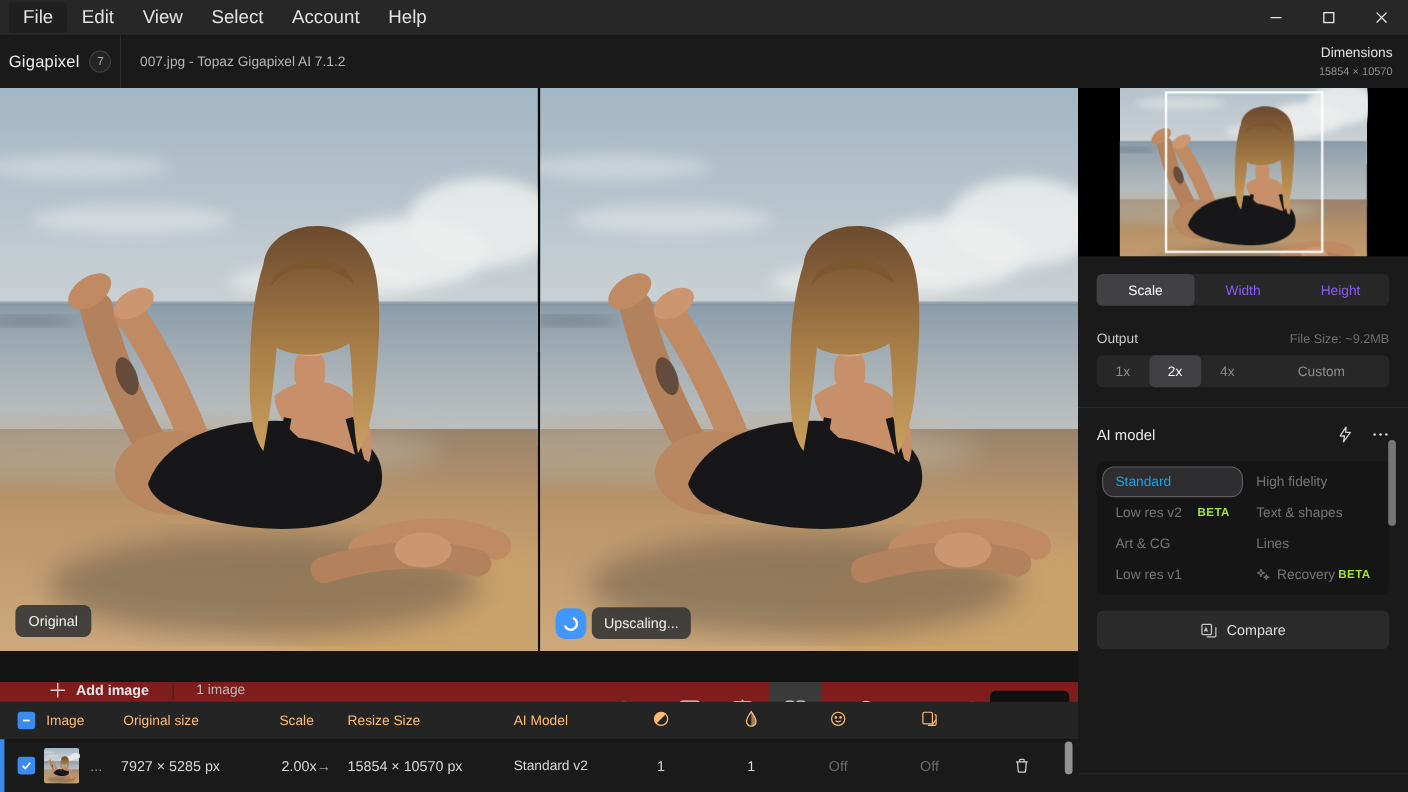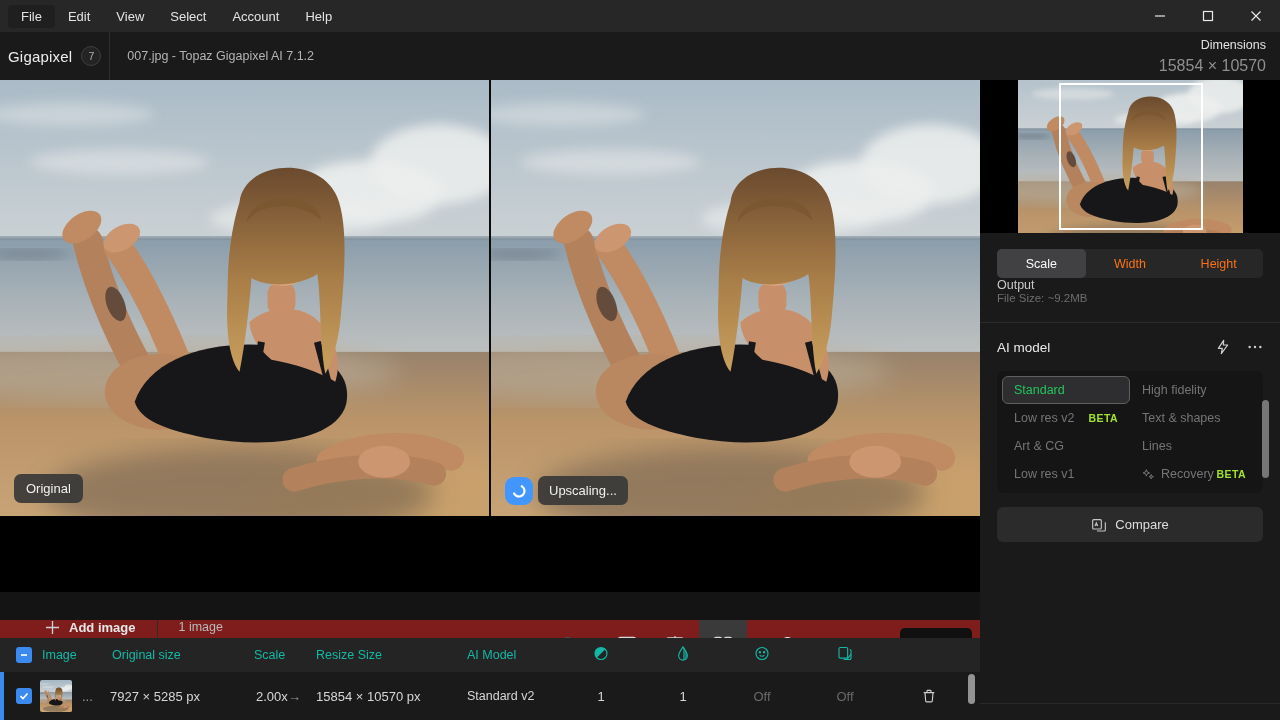--- a/index.html
+++ b/index.html
@@ -1,72 +1,72 @@
 <!DOCTYPE html>
 <html><head>
 <meta charset="utf-8">
 <style>
   * { margin:0; padding:0; box-sizing:border-box; }
   body { background:#000; font-family:"Liberation Sans","DejaVu Sans",sans-serif; }
   .app { position:relative; width:1280px; height:720px; overflow:hidden; background:#141414; color:#ddd; }
 
   
   .menubar { position:absolute; left:0; top:0; width:1280px; height:32px; background:#272727; display:flex; align-items:center; padding-left:8px; }
-  .menu-item { font-size:13px; color:#e3e3e3; padding:4px 13px; border-radius:4px; cursor:default; }
+  .menu-item { font-size:17px; color:#e3e3e3; padding:4px 13px; border-radius:4px; cursor:default; }
   .menu-item.first { background:#1f1f1f; }
   .win-controls { margin-left:auto; display:flex; height:32px; }
   .win-btn { width:48px; height:32px; display:flex; align-items:center; justify-content:center; color:#e8e8e8; }
 
   
   .header { position:absolute; left:0; top:32px; width:1280px; height:48px; background:#1a1a1a; display:flex; align-items:center; }
   .brand { display:flex; align-items:center; padding:0 8px; height:100%; }
   .brand-name { font-size:15px; color:#ececec; letter-spacing:.2px; }
   .brand-badge { margin-left:9px; width:20px; height:20px; border:1px solid #3f3f3f; border-radius:50%; display:flex; align-items:center; justify-content:center; font-size:10.5px; color:#b0b0b0; background:#242424; }
   .header-sep { width:1px; height:48px; background:#2e2e2e; }
   .doc-title { font-size:12.5px; color:#b4b4b4; padding-left:17px; }
   .dims { margin-left:auto; padding-right:14px; text-align:right; }
   .dims-label { font-size:12.5px; color:#e2e2e2; }
-  .dims-value { font-size:16px; color:#8f8f8f; margin-top:5px; }
+  .dims-value { font-size:10px; color:#8f8f8f; margin-top:5px; }
 
   
   .viewer { position:absolute; left:0; top:80px; width:980px; height:512px; display:flex; background:#000; }
-  .pane { position:relative; width:490px; height:436px; overflow:hidden; }
+  .pane { position:relative; width:490px; height:512px; overflow:hidden; }
   .pane.left { border-right:2px solid #0c0c0c; width:492px; }
   .pane svg.photo { display:block; width:100%; height:100%; }
   .view-badge { position:absolute; left:14px; bottom:13px; background:rgba(56,56,56,.92); color:#f0f0f0; font-size:13px; padding:7px 12px; border-radius:7px; }
   .proc-badge { position:absolute; left:14px; bottom:11px; display:flex; align-items:center; }
   .spinner-box { width:28px; height:28px; border-radius:9px; background:#4196ff; display:flex; align-items:center; justify-content:center; }
   .proc-label { margin-left:5px; background:rgba(56,56,56,.92); color:#f0f0f0; font-size:13px; padding:7px 11px; border-radius:7px; }
 
   
   .panel { position:absolute; left:980px; top:80px; width:300px; height:640px; background:#1a1a1a; display:flex; flex-direction:column; }
   .nav { height:153px; background:#000; position:relative; display:flex; justify-content:center; flex:none; }
   .nav-strip { position:relative; width:225px; height:153px; overflow:hidden; }
   .nav-strip svg { display:block; width:100%; height:100%; }
   .nav-rect { position:absolute; left:41px; top:3px; width:144px; height:147px; border:2px solid #fff; }
   .panel-scroll { flex:1 1 auto; padding:0 17px; overflow:hidden; }
   .sec-title-row { display:flex; align-items:center; justify-content:space-between; }
   .sec-title { font-size:13.5px; color:#e9e9e9; }
   .row-resize { margin-top:25px; }
   .seg { margin-top:16px; height:29px; background:#272727; border-radius:5px; display:flex; padding:0; }
-  .seg-btn { flex:1; display:flex; align-items:center; justify-content:center; font-size:12.5px; color:#f97316; border-radius:5px; }
+  .seg-btn { flex:1; display:flex; align-items:center; justify-content:center; font-size:12.5px; color:#8b5cf6; border-radius:5px; }
   .seg-btn.active { background:#414143; color:#fafafa; }
-  .output-row { display:flex; align-items:baseline; justify-content:space-between;flex-direction:column; }
+  .output-row { margin-top:23px; display:flex; align-items:baseline; justify-content:space-between; }
   .output-label { font-size:12.5px; color:#c9c9c9; }
   .file-size { font-size:11.5px; color:#6d6d6d; }
   .opts { margin-top:8px; height:29px; background:#272727; border-radius:5px; display:flex; }
   .opt { flex:1; display:flex; align-items:center; justify-content:center; font-size:12.5px; color:#8c8c8c; border-radius:5px; }
   .opt.custom { flex:2.6; }
   .opt.active { background:#414143; color:#fafafa; }
   .hr { border-top:1px solid #2a2a2a; margin:18px -17px 0 -17px; }
   .row-ai { margin-top:16px; }
   .ai-icons { display:flex; align-items:center; gap:16px; color:#cfcfcf; }
   .model-grid { margin-top:16px; background:#151515; border-radius:8px; padding:5px; display:grid; grid-template-columns:1fr 1fr; }
   .model-cell { height:28px; display:flex; align-items:center; padding:0 11px; font-size:12.5px; color:#757575; border:1px solid transparent; border-radius:6px; }
-  .model-cell.selected { background:#2e2e30; border-color:#5f5f5f; color:#22c55e; }
+  .model-cell.selected { background:#2e2e30; border-color:#5f5f5f; color:#0ea5e9;border-radius:11px; }
   .model-label { flex:1 1 auto; white-space:nowrap; }
   .beta { font-size:10.5px; font-weight:bold; color:#a0e42b; letter-spacing:.4px; }
   .model-icon { margin-right:6px; color:#757575; display:flex; }
   .compare-btn { margin-top:14px; height:35px; background:#2b2b2b; border-radius:6px; display:flex; align-items:center; justify-content:center; gap:8px; font-size:13px; color:#dedede; }
   .panel-gap { flex:none; height:17px; border-top:1px solid #2a2a2a; }
   .export-btn { flex:none; height:48px; background:#4196ff; display:flex; align-items:center; justify-content:center; gap:9px; font-size:13.5px; color:#dcebff; }
   .panel-thumbbar { position:absolute; right:11px; top:320px; width:7px; height:78px; background:#767676; border-radius:4px; }
 
   
   .toolbar { position:absolute; left:0; top:592px; width:980px; height:46px; background:#7f1d1d; display:flex; align-items:flex-start;margin-top:28px; }
@@ -79,21 +79,21 @@
   .view-btn.sel { background:#3a3a3a; }
   .slider { display:flex; align-items:center; margin:0 0 0 14px; }
   .sl-minus, .sl-plus { color:#9a9a9a; display:flex; }
   .sl-knob { width:13px; height:13px; border:3px solid #fff; border-radius:50%; margin:0 0 0 8px; background:transparent; }
   .sl-track { width:74px; height:2px; background:#4f4f4f; border-radius:1px; margin:0 8px 0 2px; }
   .zoom-box { width:72px; height:30px; background:#101010; border-radius:5px; display:flex; align-items:center; margin:0 8px 0 10px; padding:0 10px; }
   .zoom-val { font-size:12.5px; color:#ececec; flex:1; }
   .zoom-chev { color:#bbb; display:flex; }
 
   
-  .thead { position:absolute; left:0; top:638px; width:980px; height:34px; background:#242424; font-size:12.5px; color:#14b8a6; }
+  .thead { position:absolute; left:0; top:638px; width:980px; height:34px; background:#242424; font-size:12.5px; color:#fdba74; }
   .trow { position:absolute; left:0; top:672px; width:980px; height:48px; background:#1a1a1a; font-size:13px; color:#d6d6d6; }
   .rowbar { position:absolute; left:0; top:0; width:4px; height:48px; background:#3b8af0; }
   .cell { position:absolute; top:50%; transform:translateY(-50%); white-space:nowrap; }
   .cell.ctr { transform:translate(-50%,-50%); }
   .cb { position:absolute; left:16px; top:50%; transform:translateY(-50%); width:16px; height:16px; background:#3b8af0; border-radius:3px; display:flex; align-items:center; justify-content:center; color:#fff; }
   .row-thumb { position:absolute; left:40px; top:50%; transform:translateY(-50%); width:32px; height:32px; border-radius:2px; overflow:hidden; }
   .row-thumb svg { display:block; width:100%; height:100%; }
   .dim-txt { color:#6a6a6a; }
   .muted { color:#9a9a9a; }
   .trash { color:#cfcfcf; display:flex; }
@@ -248,20 +248,26 @@
       <div class="seg">
         <div class="seg-btn active">Scale</div>
         <div class="seg-btn">Width</div>
         <div class="seg-btn">Height</div>
       </div>
 
       <div class="output-row">
         <span class="output-label">Output</span>
         <span class="file-size">File Size: ~9.2MB</span>
       </div>
+      <div class="opts">
+        <div class="opt">1x</div>
+        <div class="opt active">2x</div>
+        <div class="opt">4x</div>
+        <div class="opt custom">Custom</div>
+      </div>
 
       <div class="hr"></div>
 
       <div class="sec-title-row row-ai">
         <span class="sec-title">AI model</span>
         <span class="ai-icons">
           <span style="display:flex">
             <svg width="16" height="16" viewBox="0 0 24 24" fill="none" stroke="currentColor" stroke-width="1.8" stroke-linejoin="round">
                 <path d="M13 2 L5 14 H11 L9.5 22 L19 9 H12.5 Z"></path>
               </svg>

